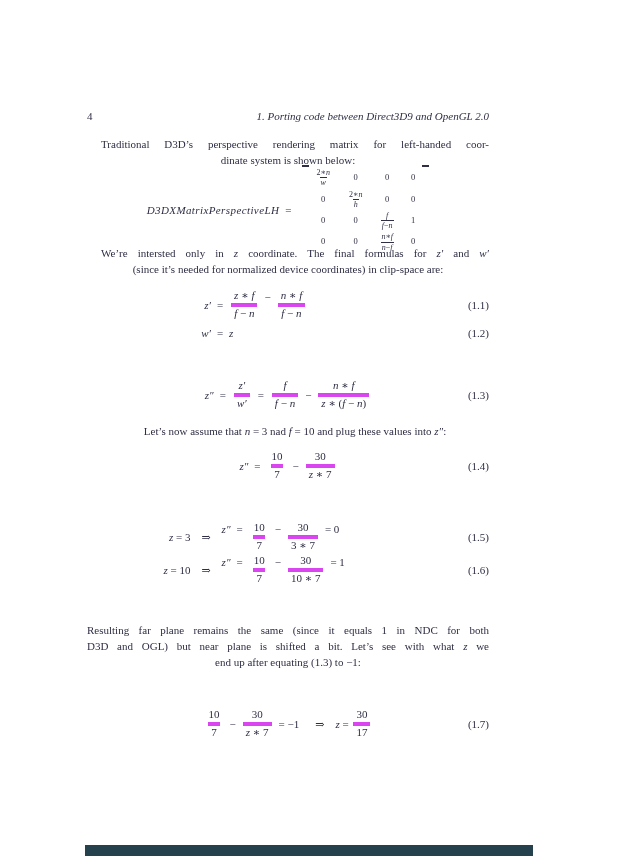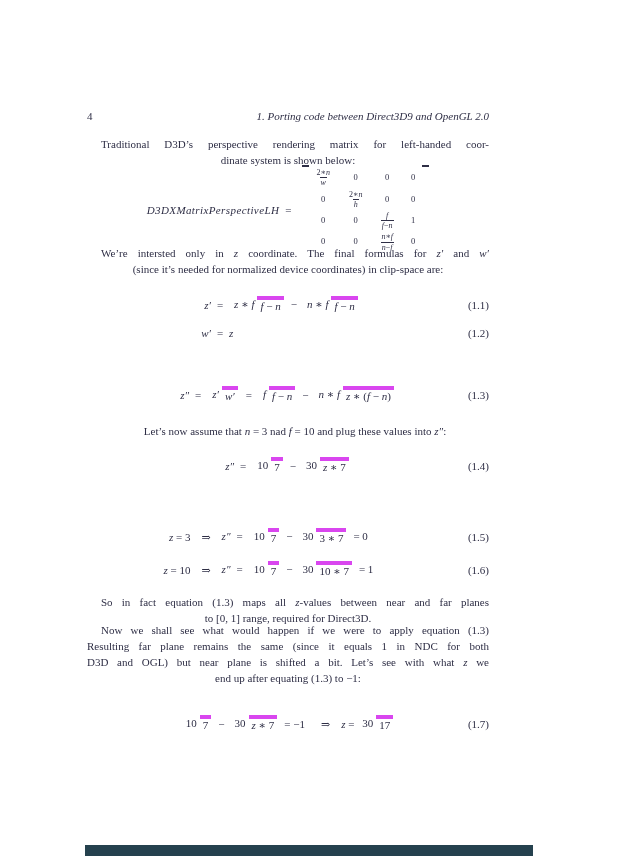--- a/index.html
+++ b/index.html
@@ -16,21 +16,21 @@
   .jl{text-align:justify;text-align-last:justify;}
   .ll{text-align:center;}
   .ind{text-indent:14px;}
   .mi{font-style:italic;}
   
   .disp{display:flex;flex-direction:column;}
   .eqline{position:relative;display:flex;justify-content:center;align-items:center;}
   .eqline .tag{position:absolute;right:0;top:50%;transform:translateY(-50%);}
   .mrow{display:inline-flex;align-items:center;}
   .mrow span{white-space:pre;}
-  .frac{display:inline-flex;flex-direction:row;align-items:center;margin:0 2px;}
+  .frac{display:inline-flex;flex-direction:column;align-items:center;margin:0 2px;}
   .frac .num,.frac .den{display:block;line-height:1.25;padding:0 3px;text-align:center;}
   .frac .den{border-top:4px solid #d946ef;}
   .rel{margin:0 6px;}
   .op{margin:0 5px;}
   .arw{margin:0 11px;}
   .lhs-col{display:inline-flex;justify-content:flex-end;width:24px;}
   .rhs-col{display:inline-flex;justify-content:flex-start;width:160px;}
   .pre-col{display:inline-flex;justify-content:flex-end;width:46px;}
   .rest-col{display:inline-flex;justify-content:flex-start;width:210px;}
   
@@ -197,27 +197,22 @@
           <span class="frac"><span class="num"><span>10</span></span><span class="den"><span>7</span></span></span>
           <span class="op">−</span>
           <span class="frac"><span class="num"><span>30</span></span><span class="den"><span>10 ∗ 7</span></span></span>
           <span class="op"><span>= 1</span></span>
         </span>
       </span>
       <span class="tag">(1.6)</span>
     </div>
   </div>
 
-  <div class="blk" style="top:594px;">
-    <div class="jl ind"><span>So in fact equation (1.3) maps all </span><span class="mi">z</span><span>-values between near and far planes</span></div>
-    <div class="ll"><span>to [0, 1] range, required for Direct3D.</span></div>
-  </div>
 
   <div class="blk" style="top:622px;">
-    <div class="jl ind"><span>Now we shall see what would happen if we were to apply equation (1.3)</span></div>
     <div class="jl"><span>Resulting far plane remains the same (since it equals 1 in NDC for both</span></div>
     <div class="jl"><span>D3D and OGL) but near plane is shifted a bit. Let’s see with what </span><span class="mi">z</span><span> we</span></div>
     <div class="ll"><span>end up after equating (1.3) to −1:</span></div>
   </div>
 
   <div class="blk disp" style="top:706px;">
     <div class="eqline" style="height:36px;">
       <span class="mrow">
         <span class="frac"><span class="num"><span>10</span></span><span class="den"><span>7</span></span></span>
         <span class="op">−</span>

